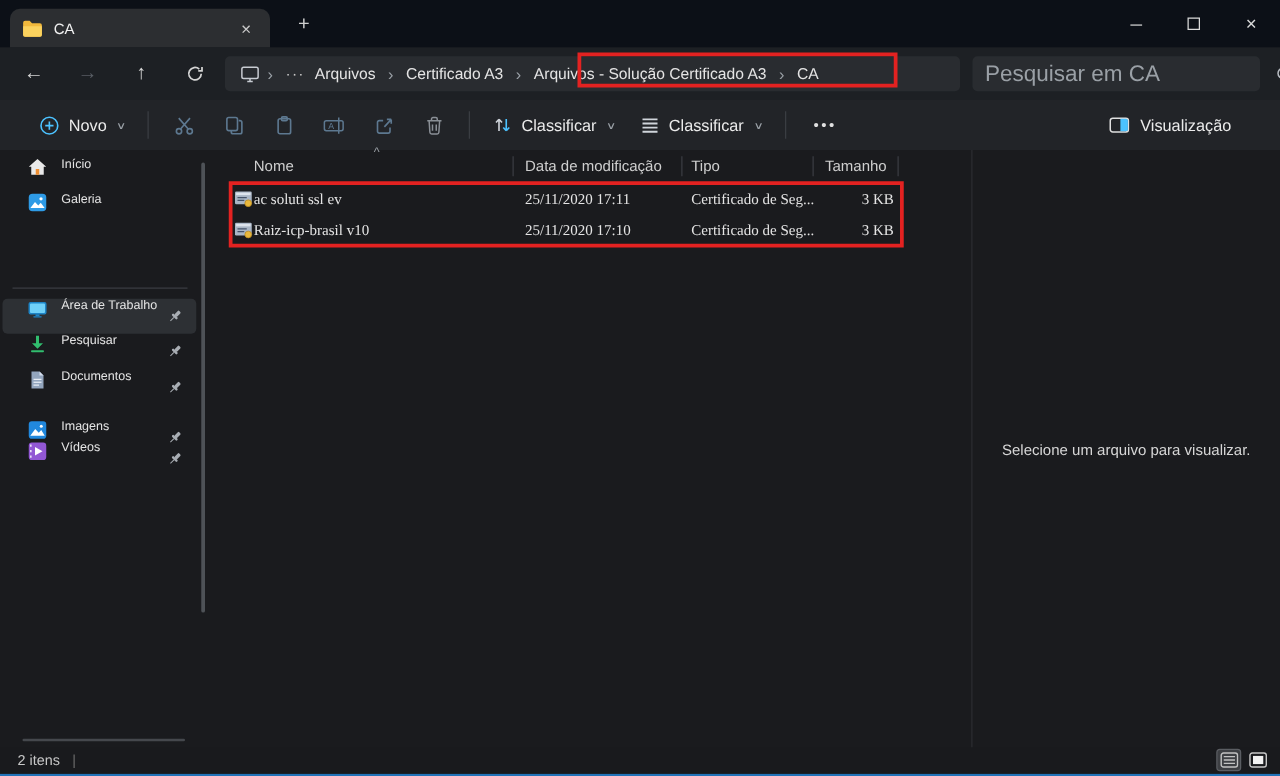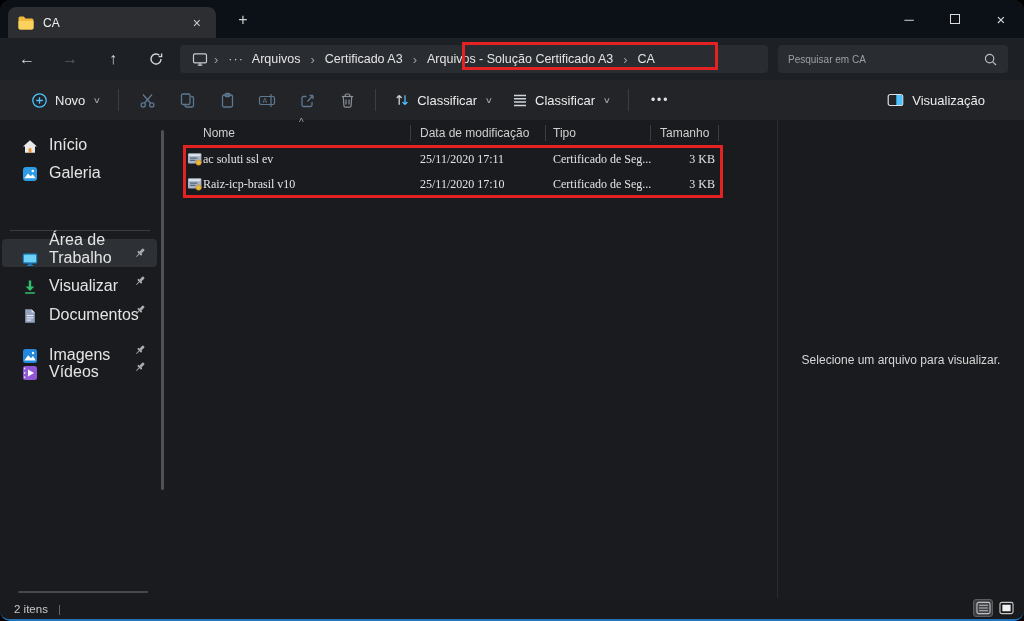--- a/index.html
+++ b/index.html
@@ -1,20 +1,20 @@
 <!DOCTYPE html>
 <html><head>
 <meta charset="utf-8">
 <style>
   * { margin:0; padding:0; box-sizing:border-box; }
   html,body { background:#000; }
   .window {
     width:1024px; height:621px; position:relative; overflow:hidden;
     background:#1a1b1e; font-family:"Liberation Sans", sans-serif;
-    color:#e8e8e8; border-bottom:2px solid #2273b8;border-radius:10px;
+    color:#e8e8e8; border-bottom:2px solid #2273b8;
   }
   
   .titlebar { position:absolute; left:0; top:0; width:100%; height:38px; background:#0c1017; }
   .tab { position:absolute; left:8px; top:7px; width:208px; height:31px; background:#2c2e31;
          border-radius:8px 8px 0 0; display:flex; align-items:center; padding:0 10px; }
   .tab-title { font-size:12px; margin-left:9px; color:#f0f0f0; }
   .tab-close { margin-left:auto; color:#c9c9c9; font-size:14px; line-height:1; padding:2px 5px; border-radius:4px; }
   .newtab { position:absolute; left:230px; top:8px; width:26px; height:24px; display:flex;
             align-items:center; justify-content:center; color:#cfcfcf; font-size:16px; }
   .wincontrols { position:absolute; right:0; top:0; height:38px; display:flex; }
@@ -29,40 +29,40 @@
   .navbtn.disabled { color:#585d64; }
   .navbtn { margin-right:9px; }
   .crumbbar { position:absolute; left:180px; top:45px; width:588px; height:28px; background:#292c30;
               border-radius:4px; display:flex; align-items:center; padding:0 12px; font-size:12.5px; }
   .crumb { color:#e4e4e4; padding:0 4px; white-space:nowrap; }
   .crumb-sep { color:#9aa0a6; font-size:13px; padding:0 6px; }
   .crumb-ellipsis { color:#c8c8c8; letter-spacing:1px; padding:0 4px; }
   .searchbar { position:absolute; left:778px; top:45px; width:230px; height:28px; background:#292c30;
                border-radius:4px; display:flex; align-items:center; padding:0 10px; }
   .searchbar input { flex:1; background:transparent; border:none; outline:none; color:#b6bac0;
-                     font-size:10px; font-family:"Liberation Sans", sans-serif; }
+                     font-size:18px; font-family:"Liberation Sans", sans-serif; }
   .searchbar input::placeholder { color:#9aa0a6; opacity:1; }
   
   .commandbar { position:absolute; left:0; top:80px; width:100%; height:40px; background:#222428;
                 display:flex; align-items:center; padding:0 21px; }
   .cmdbtn { display:flex; align-items:center; gap:7px; padding:6px 10px; border-radius:4px;
             font-size:13px; color:#ebebeb; white-space:nowrap; }
   .cmd-icon { width:40px; height:30px; display:flex; align-items:center; justify-content:center; }
   .vdiv { width:1px; height:22px; background:#3a3d42; margin:0 8px; }
   .chev { font-size:8px; color:#9aa0a6; margin-left:2px; transform:scaleX(1.4); }
   .more { font-size:12px; letter-spacing:2px; color:#e0e0e0; padding:6px 14px; }
   .spacer { flex:1; }
   .previewtoggle { display:flex; align-items:center; gap:8px; font-size:13px; color:#ebebeb;
                    padding:6px 12px; margin-right:6px; }
   
   .body { position:absolute; left:0; top:120px; width:100%; height:478px; background:#1a1b1e; }
   
   .sidebar { position:absolute; left:0; top:0; width:165px; height:100%; }
-  .sideitem { position:absolute; left:2px; width:155px; height:28px; display:flex; align-items:flex-end;
-              padding-left:20px; font-size:16px; color:#e4e4e4; border-radius:4px; }
+  .sideitem { position:absolute; left:2px; width:155px; height:28px; display:flex; align-items:flex-start;
+              padding-left:20px; font-size:10px; color:#e4e4e4; border-radius:4px; }
   .sideitem .slabel { margin-left:11px; }
   .sideitem.selected { background:#2d3034; }
   .pin { position:absolute; right:10px; top:7px; }
   .side-sep { position:absolute; left:10px; top:110px; width:140px; height:1px; background:#3a3d42; }
   .side-scroll-v { position:absolute; left:161px; top:10px; width:3px; height:360px; background:#4e5257; border-radius:2px; }
   .side-scroll-h { position:absolute; left:18px; top:471px; width:130px; height:2px; background:#45484d; border-radius:2px; }
   
   .filelist { position:absolute; left:165px; top:0; width:612px; height:100%; }
   .colheader { position:absolute; top:2px; left:0; width:100%; height:22px; font-size:12px; color:#cfcfcf; }
   .colheader .hname  { position:absolute; left:38px;  top:4px; }
@@ -288,21 +288,21 @@
           </svg>
         </span>
       </div>
       <div class="sideitem" style="top:147px;">
         <span>
           <svg width="16" height="16" viewBox="0 0 16 16" fill="#31bd6e">
             <path d="M6.8 1.5 h2.4 v6 h3.2 L8 12 L3.6 7.5 h3.2 z"></path>
             <rect x="2.8" y="13.2" width="10.4" height="1.6" rx="0.8"></rect>
           </svg>
         </span>
-        <span class="slabel">Visualizar</span>
+        <span class="slabel">Pesquisar</span>
         <span class="pin">
           <svg width="14" height="14" viewBox="0 0 16 16" fill="#a8adb3">
             <g transform="rotate(45 8 8)">
                 <rect x="6.4" y="1.8" width="3.2" height="5.8" rx="1"></rect>
                 <rect x="4.8" y="7.2" width="6.4" height="2.2" rx="1"></rect>
                 <rect x="7.6" y="9.4" width="0.9" height="4.6"></rect>
               </g>
           </svg>
         </span>
       </div>

